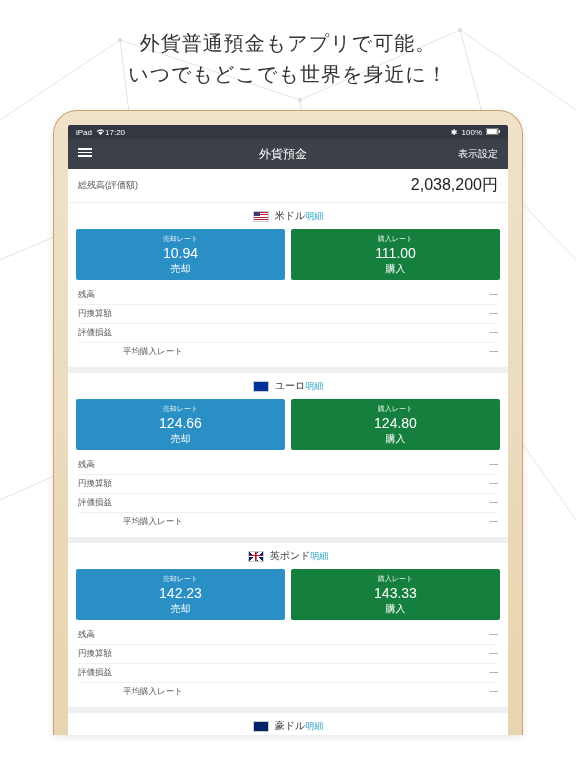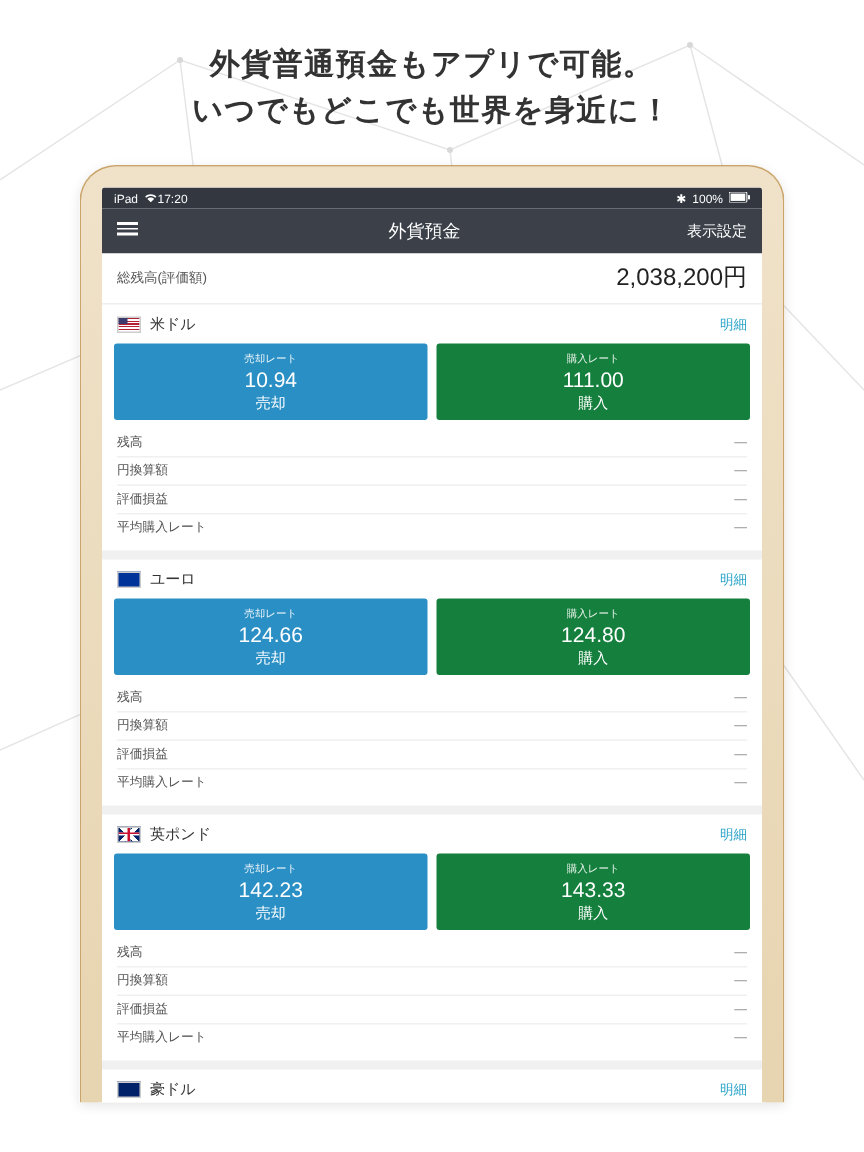--- a/index.html
+++ b/index.html
@@ -18,21 +18,21 @@
   }
   .geo-bg svg { width: 100%; height: 100%; }
   .promo {
     position: relative; z-index: 1;
     text-align: center;
     padding: 28px 20px 20px;
     color: #333;
     font-size: 20px;
     line-height: 1.55;
     letter-spacing: 1px;
-    font-weight: 700;
+    font-weight: 400;
   }
   .device {
     position: relative; z-index: 1;
     margin: 0 auto;
     width: 470px;
     border: 1px solid #caa46a;
     border-bottom: none;
     border-radius: 24px 24px 0 0;
     background: linear-gradient(180deg,#f0e2c9,#e7d4b0);
     padding: 14px 14px 0 14px;
@@ -72,21 +72,21 @@
   .content { flex:1; overflow:hidden; background:#fff;}
   .totalbar {
     display:flex; justify-content:space-between; align-items:center;
     padding: 6px 10px;
     border-bottom:1px solid #eee;
     font-size: 9px; color:#555;
   }
   .totalbar .amount{ font-size:16px; color:#222;}
   .card { border-bottom: 6px solid #f0f0f0; }
   .card-head{
-    display:flex; align-items:center; justify-content:space-between;
+    display:flex; align-items:center; justify-content:center;
     padding: 6px 10px;
     font-size: 10px; color:#333;
   }
   .card-head .cur{ display:flex; align-items:center; gap:6px;}
   .card-head .detail{ color:#2aa4c8; font-size:9px;}
   .flag{ width:16px; height:11px; border:0.5px solid #ccc; display:inline-block; background:#ddd;}
   .rates{ display:flex; gap:6px; padding: 0 8px 6px;}
   .ratebox{
     flex:1; color:#fff; text-align:center;
     padding: 5px 0 4px;
@@ -98,21 +98,21 @@
   .ratebox .lbl{ font-size:7px; opacity:.9;}
   .ratebox .num{ font-size:14px; font-weight:500;}
   .ratebox .act{ font-size:10px;}
   .rows{ padding: 0 10px 6px;}
   .row{
     display:flex; justify-content:space-between;
     font-size:8.5px; color:#555;
     padding: 3px 0;
     border-bottom:1px solid #f0f0f0;
   }
-  .row:last-child{ border-bottom:none;}
+  .row:last-child{ border-bottom:none;margin-left:45px;}
   .row .dash{ color:#888;}
   
   .flag-us{ background: linear-gradient(#b22234 10%, #fff 10% 20%, #b22234 20% 30%, #fff 30% 40%, #b22234 40% 50%, #fff 50% 60%, #b22234 60% 70%, #fff 70% 80%, #b22234 80% 90%, #fff 90%); position:relative;}
   .flag-us::before{ content:""; position:absolute; left:0; top:0; width:45%; height:55%; background:#3c3b6e;}
   .flag-eu{ background:#003399;}
   .flag-gb{ background:#012169; position:relative; overflow:hidden;}
   .flag-gb::before{ content:""; position:absolute; inset:0; background:
     linear-gradient(45deg, transparent 42%, #fff 42% 58%, transparent 58%),
     linear-gradient(-45deg, transparent 42%, #fff 42% 58%, transparent 58%),
     linear-gradient(#fff,#fff) center/100% 22% no-repeat,

